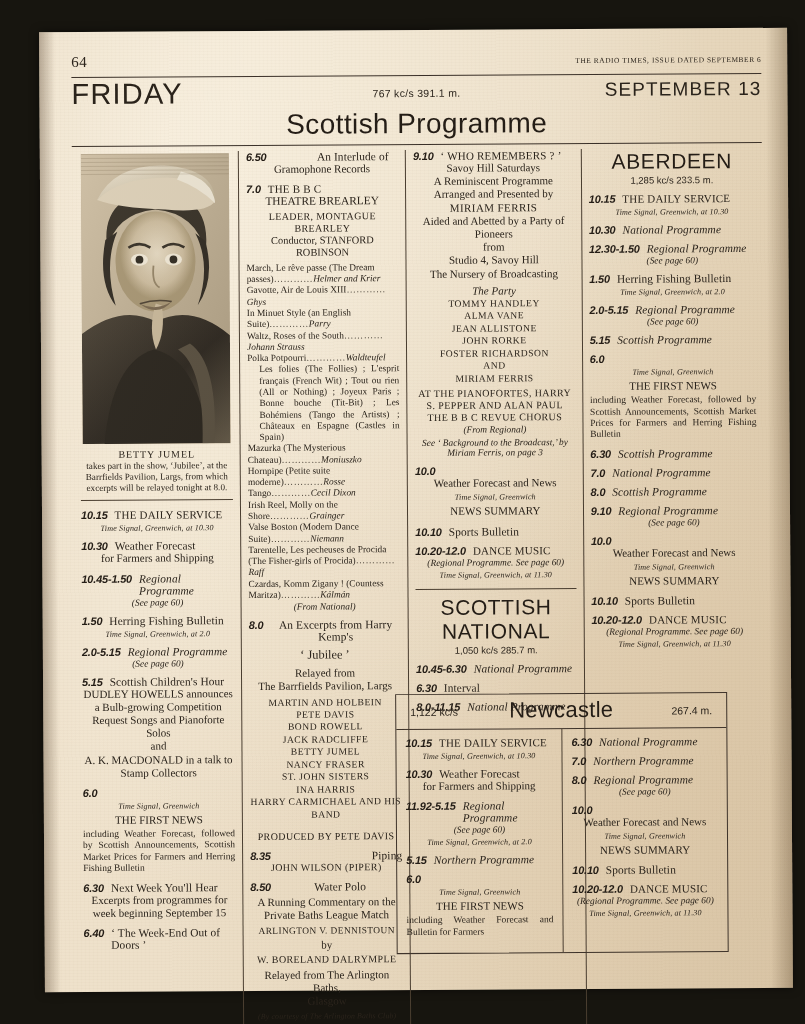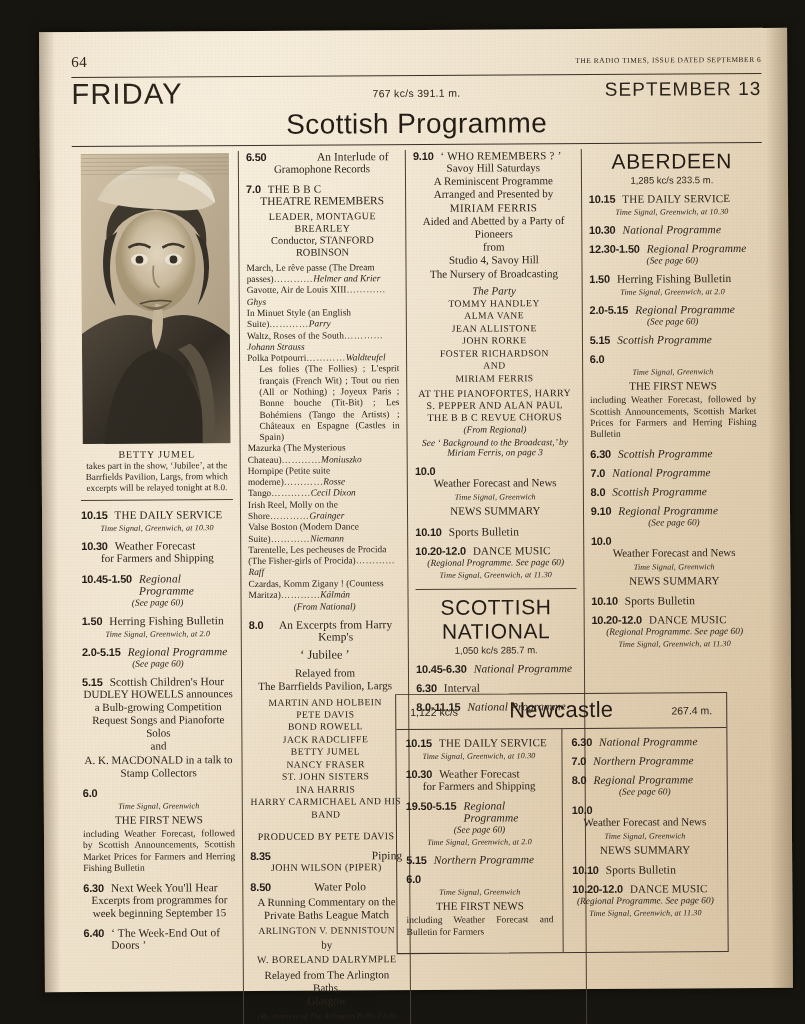--- a/index.html
+++ b/index.html
@@ -85,20 +85,21 @@
   .cap-name{font-variant:small-caps;text-transform:uppercase;font-size:10px;letter-spacing:.9px;}
   .col-rule{border-top:1.3px solid #4a3e30;margin:7px 0 8px;}
 
   
   .item{margin-bottom:7px;}
   .line{display:flex;align-items:baseline;}
   .t{
     font-family:"Liberation Sans", sans-serif;
     font-weight:700;font-size:11px;flex:0 0 auto;margin-right:7px;letter-spacing:-.2px;
     color:#241d16;
+    font-style:italic;
   }
   .ttl{font-size:11.4px;letter-spacing:.1px;}
   .ttl.caps{font-size:11px;letter-spacing:.2px;}
   .ttl.ital{font-style:italic;font-size:11.4px;}
   .ctr{text-align:center;font-size:11px;line-height:1.2;}
   .ctr.ital{font-style:italic;}
   .sm{font-size:8.1px;font-style:italic;text-align:center;margin:3px 0;letter-spacing:.15px;}
   .note{text-align:center;font-style:italic;font-size:9.4px;margin-top:1px;}
   .body{font-size:9.5px;line-height:1.2;text-align:justify;margin-top:2px;}
   .body.just{text-align:justify;}
@@ -312,21 +313,21 @@
             <span class="ttl hang" style="flex:1">An Interlude of</span>
           </div>
           <div class="ctr">Gramophone Records</div>
         </div>
 
         <div class="item">
           <div class="line">
             <span class="t">7.0</span>
             <span class="ttl caps" style="flex:1;text-align:left">THE B B C</span>
           </div>
-          <div class="ctr" style="font-size:11.4px">THEATRE REMEMBERS</div>
+          <div class="ctr" style="font-size:11.4px">THEATRE BREARLEY</div>
           <div class="ctr sc" style="font-size:10px;margin-top:2px">Leader, MONTAGUE BREARLEY</div>
           <div class="ctr" style="font-size:10.4px">Conductor, STANFORD ROBINSON</div>
           <div class="mus">
               <div class="row"><span>March, Le rêve passe (The Dream passes)</span><span class="dots">…………</span><span class="comp">Helmer and Krier</span></div>
               <div class="row"><span>Gavotte, Air de Louis XIII</span><span class="dots">…………</span><span class="comp">Ghys</span></div>
               <div class="row"><span>In Minuet Style (an English Suite)</span><span class="dots">…………</span><span class="comp">Parry</span></div>
               <div class="row"><span>Waltz, Roses of the South</span><span class="dots">…………</span><span class="comp">Johann Strauss</span></div>
               <div class="row"><span>Polka Potpourri</span><span class="dots">…………</span><span class="comp">Waldteufel</span></div>
               <div class="ind">Les folies (The Follies) ; L'esprit français (French Wit) ; Tout ou rien (All or Nothing) ; Joyeux Paris ; Bonne bouche (Tit-Bit) ; Les Bohémiens (Tango the Artists) ; Châteaux en Espagne (Castles in Spain)</div>
               <div class="row"><span>Mazurka (The Mysterious Chateau)</span><span class="dots">…………</span><span class="comp">Moniuszko</span></div>
@@ -593,21 +594,21 @@
           </div>
           <div class="item">
             <div class="line">
               <span class="t">10.30</span>
               <span class="ttl" style="flex: 1 1 0%;">Weather Forecast</span>
             </div>
             <div class="ctr">for Farmers and Shipping</div>
           </div>
           <div class="item">
             <div class="line">
-              <span class="t">19.50-5.15</span>
+              <span class="t">11.92-5.15</span>
               <span class="ttl ital" style="flex: 1 1 0%;">Regional Programme</span>
             </div>
             <div class="note">(See page 60)</div>
             <div class="sm">Time Signal, Greenwich, at 2.0</div>
           </div>
           <div class="item">
             <div class="line">
               <span class="t">5.15</span>
               <span class="ttl ital" style="flex: 1 1 0%;">Northern Programme</span>
             </div>

